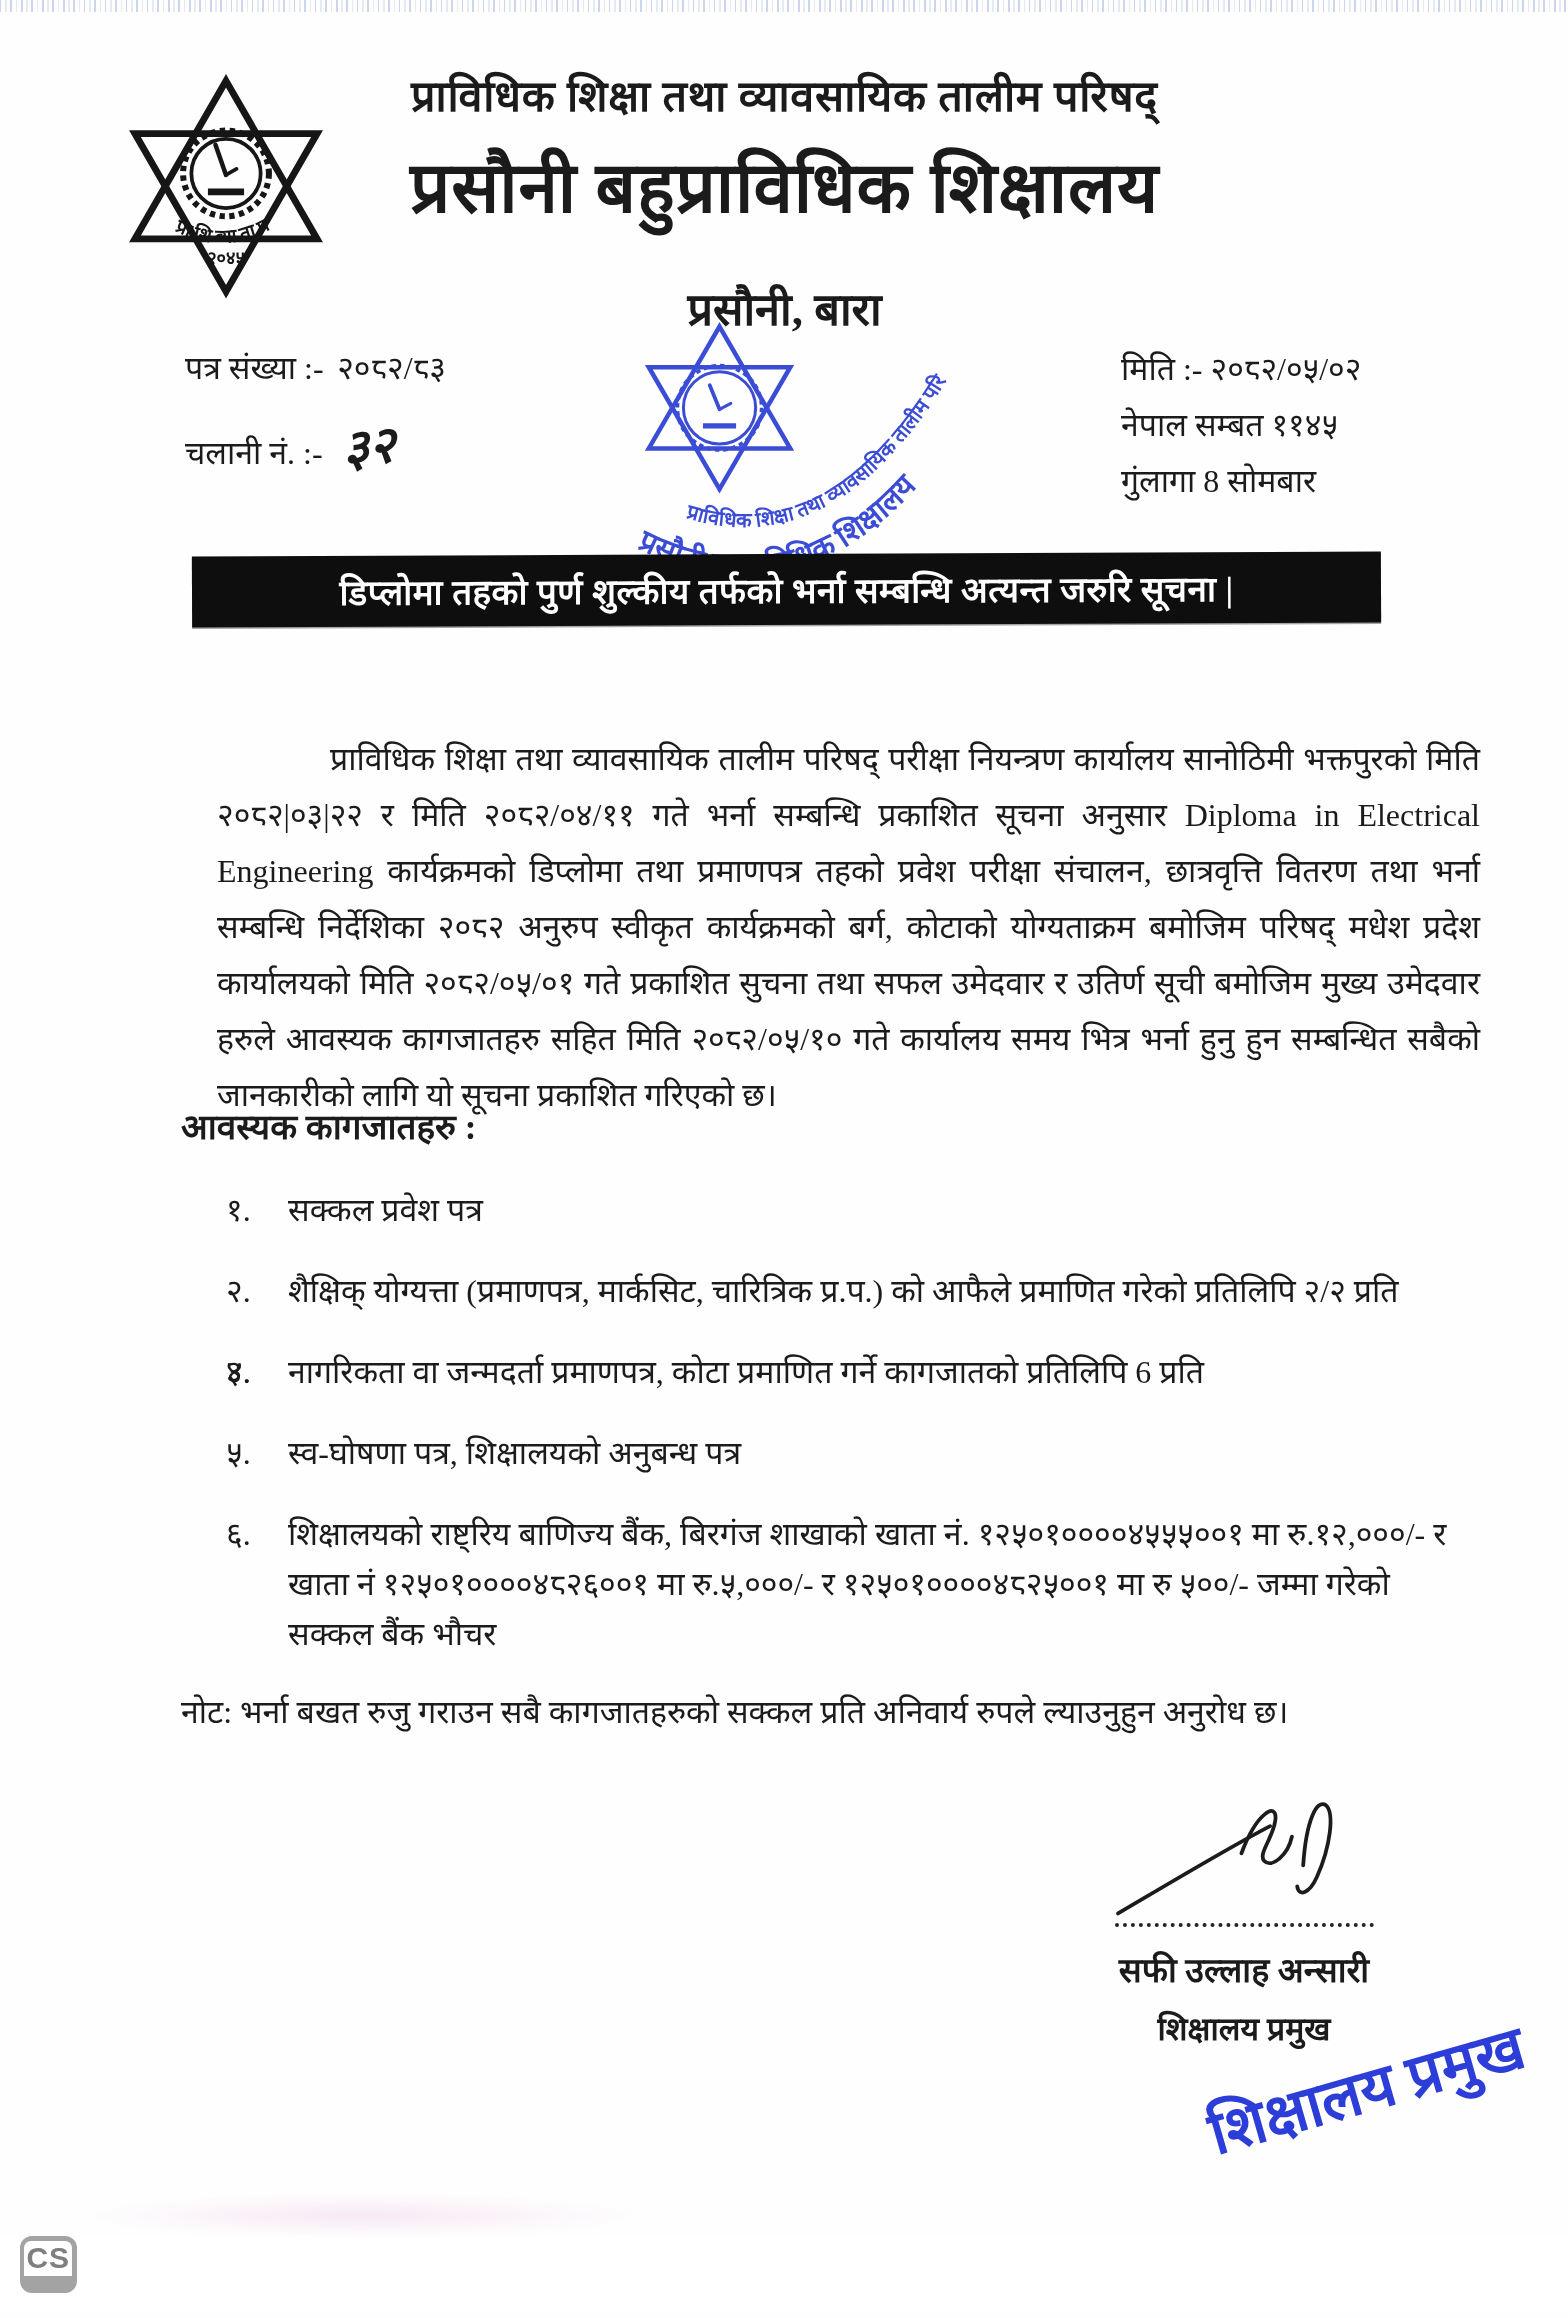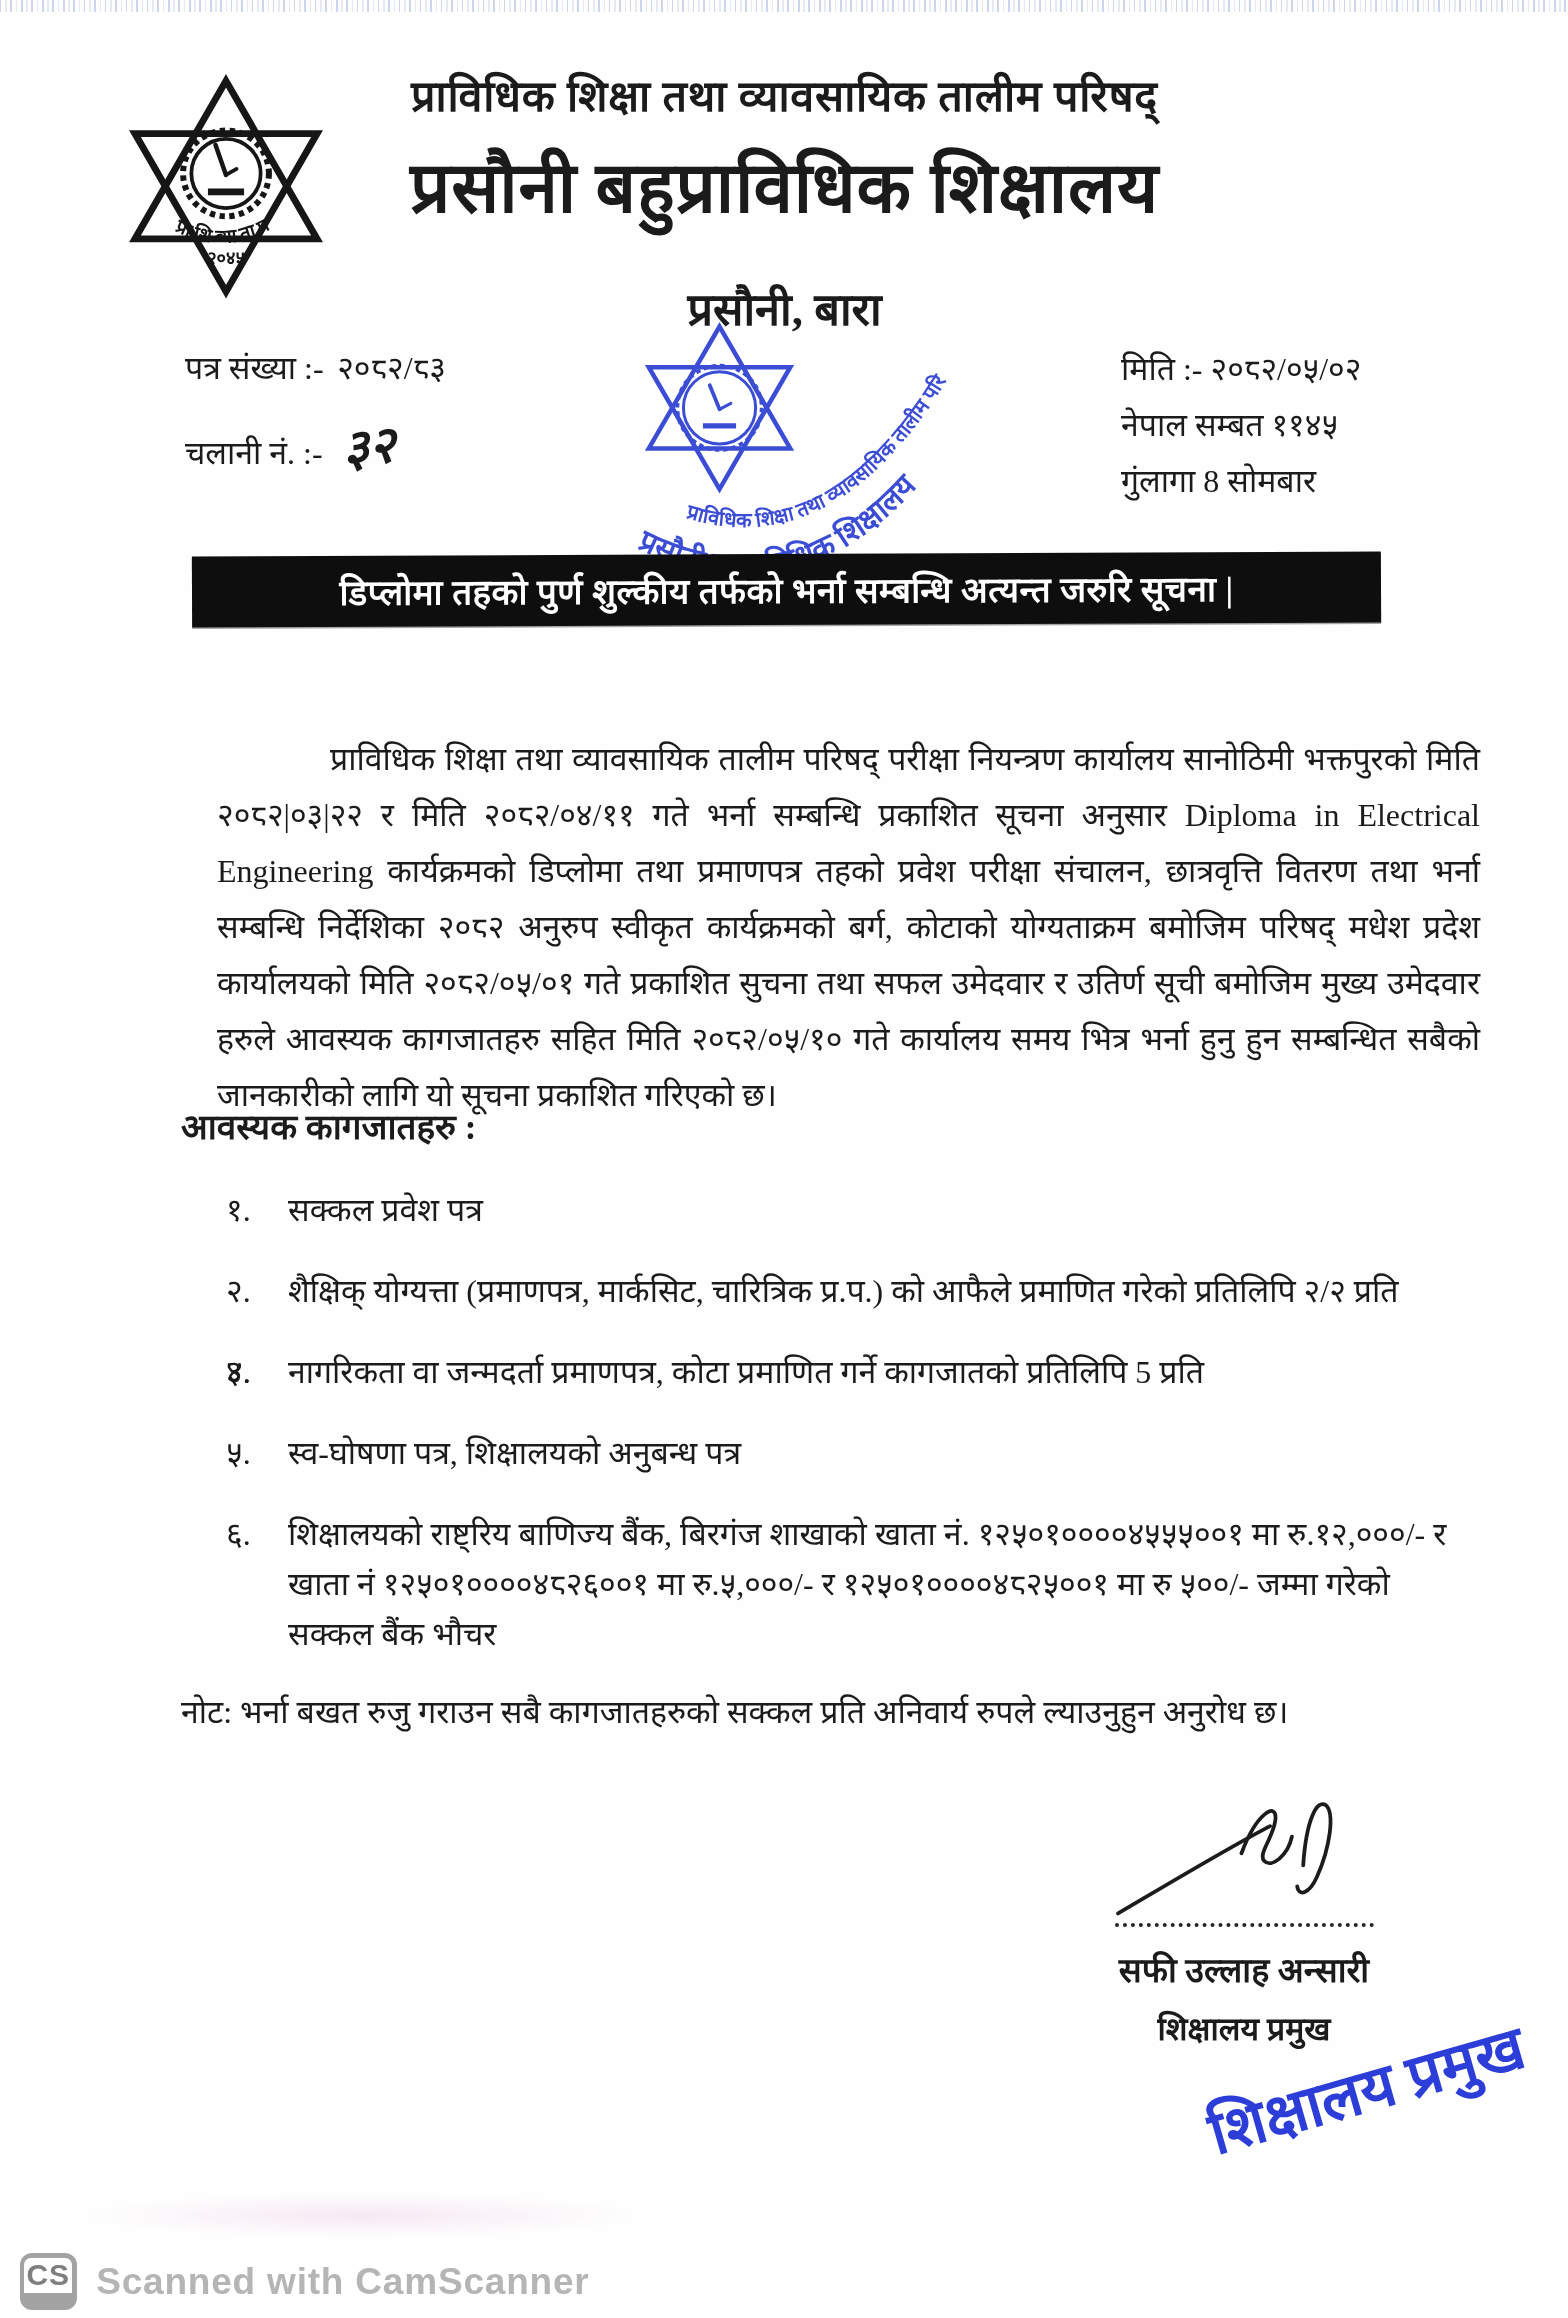--- a/index.html
+++ b/index.html
@@ -71,24 +71,25 @@
   .sig-name{font-size:34px;font-weight:700;margin-top:19.6px;}
   .sig-title{font-size:32px;font-weight:700;margin-top:13.6px;}
   .stamp-text{
     position:absolute;left:1204px;top:2047px;
     font-size:60px;font-weight:800;color:#1d2fd6;
     transform:rotate(-16deg);white-space:nowrap;opacity:.93;
   }
 
   
   .footer{
-    position:absolute;left:0;bottom:0;width:100%;height:75px;
-    display:flex;align-items:center;gap:19.6px;padding-left:19.6px;box-sizing:border-box;
+    position:absolute;left:0;bottom:8px;width:100%;height:75px;
+    display:flex;align-items:flex-start;gap:19.6px;padding-left:19.6px;box-sizing:border-box;
     background:#ffffff;
     font-family:"Liberation Sans",sans-serif;
+    flex-direction:column;
   }
   .cs-icon{position:relative;width:57px;height:57px;background:#a3a3a3;border-radius:12px;flex:0 0 auto;}
   .cs-icon .inner{
     position:absolute;left:4.5px;right:4.5px;top:4.5px;bottom:17.3px;background:#fff;border-radius:6.8px 6.8px 0 0;
     display:flex;align-items:center;justify-content:center;
     font-weight:700;font-size:30px;color:#7f7f7f;letter-spacing:0.8px;
   }
   .footer-text{font-size:37px;color:#b5b5b5;letter-spacing:0.8px;font-weight:bold;}
 
   svg text{font-family:"Liberation Serif",serif;}
@@ -180,21 +181,21 @@
     </div>
     <div class="doc-item">
       <span class="doc-num">२.</span>
       <span>शैक्षिक् योग्यत्ता (प्रमाणपत्र, मार्कसिट, चारित्रिक प्र.प.) को आफैले प्रमाणित गरेको प्रतिलिपि २/२ प्रति</span>
     </div>
     <div class="doc-item">
       <span class="doc-num">३.</span>
     </div>
     <div class="doc-item">
       <span class="doc-num">४.</span>
-      <span>नागरिकता वा जन्मदर्ता प्रमाणपत्र, कोटा प्रमाणित गर्ने कागजातको प्रतिलिपि 5 प्रति</span>
+      <span>नागरिकता वा जन्मदर्ता प्रमाणपत्र, कोटा प्रमाणित गर्ने कागजातको प्रतिलिपि 6 प्रति</span>
     </div>
     <div class="doc-item">
       <span class="doc-num">५.</span>
       <span>स्व-घोषणा पत्र, शिक्षालयको अनुबन्ध पत्र</span>
     </div>
     <div class="doc-item">
       <span class="doc-num">६.</span>
       <span>शिक्षालयको राष्ट्रिय बाणिज्य बैंक, बिरगंज शाखाको खाता नं. १२५०१००००४५५५००१ मा रु.१२,०००/- र खाता नं १२५०१००००४८२६००१ मा रु.५,०००/- र १२५०१००००४८२५००१ मा रु ५००/- जम्मा गरेको सक्कल बैंक भौचर</span>
     </div>
   </div>

